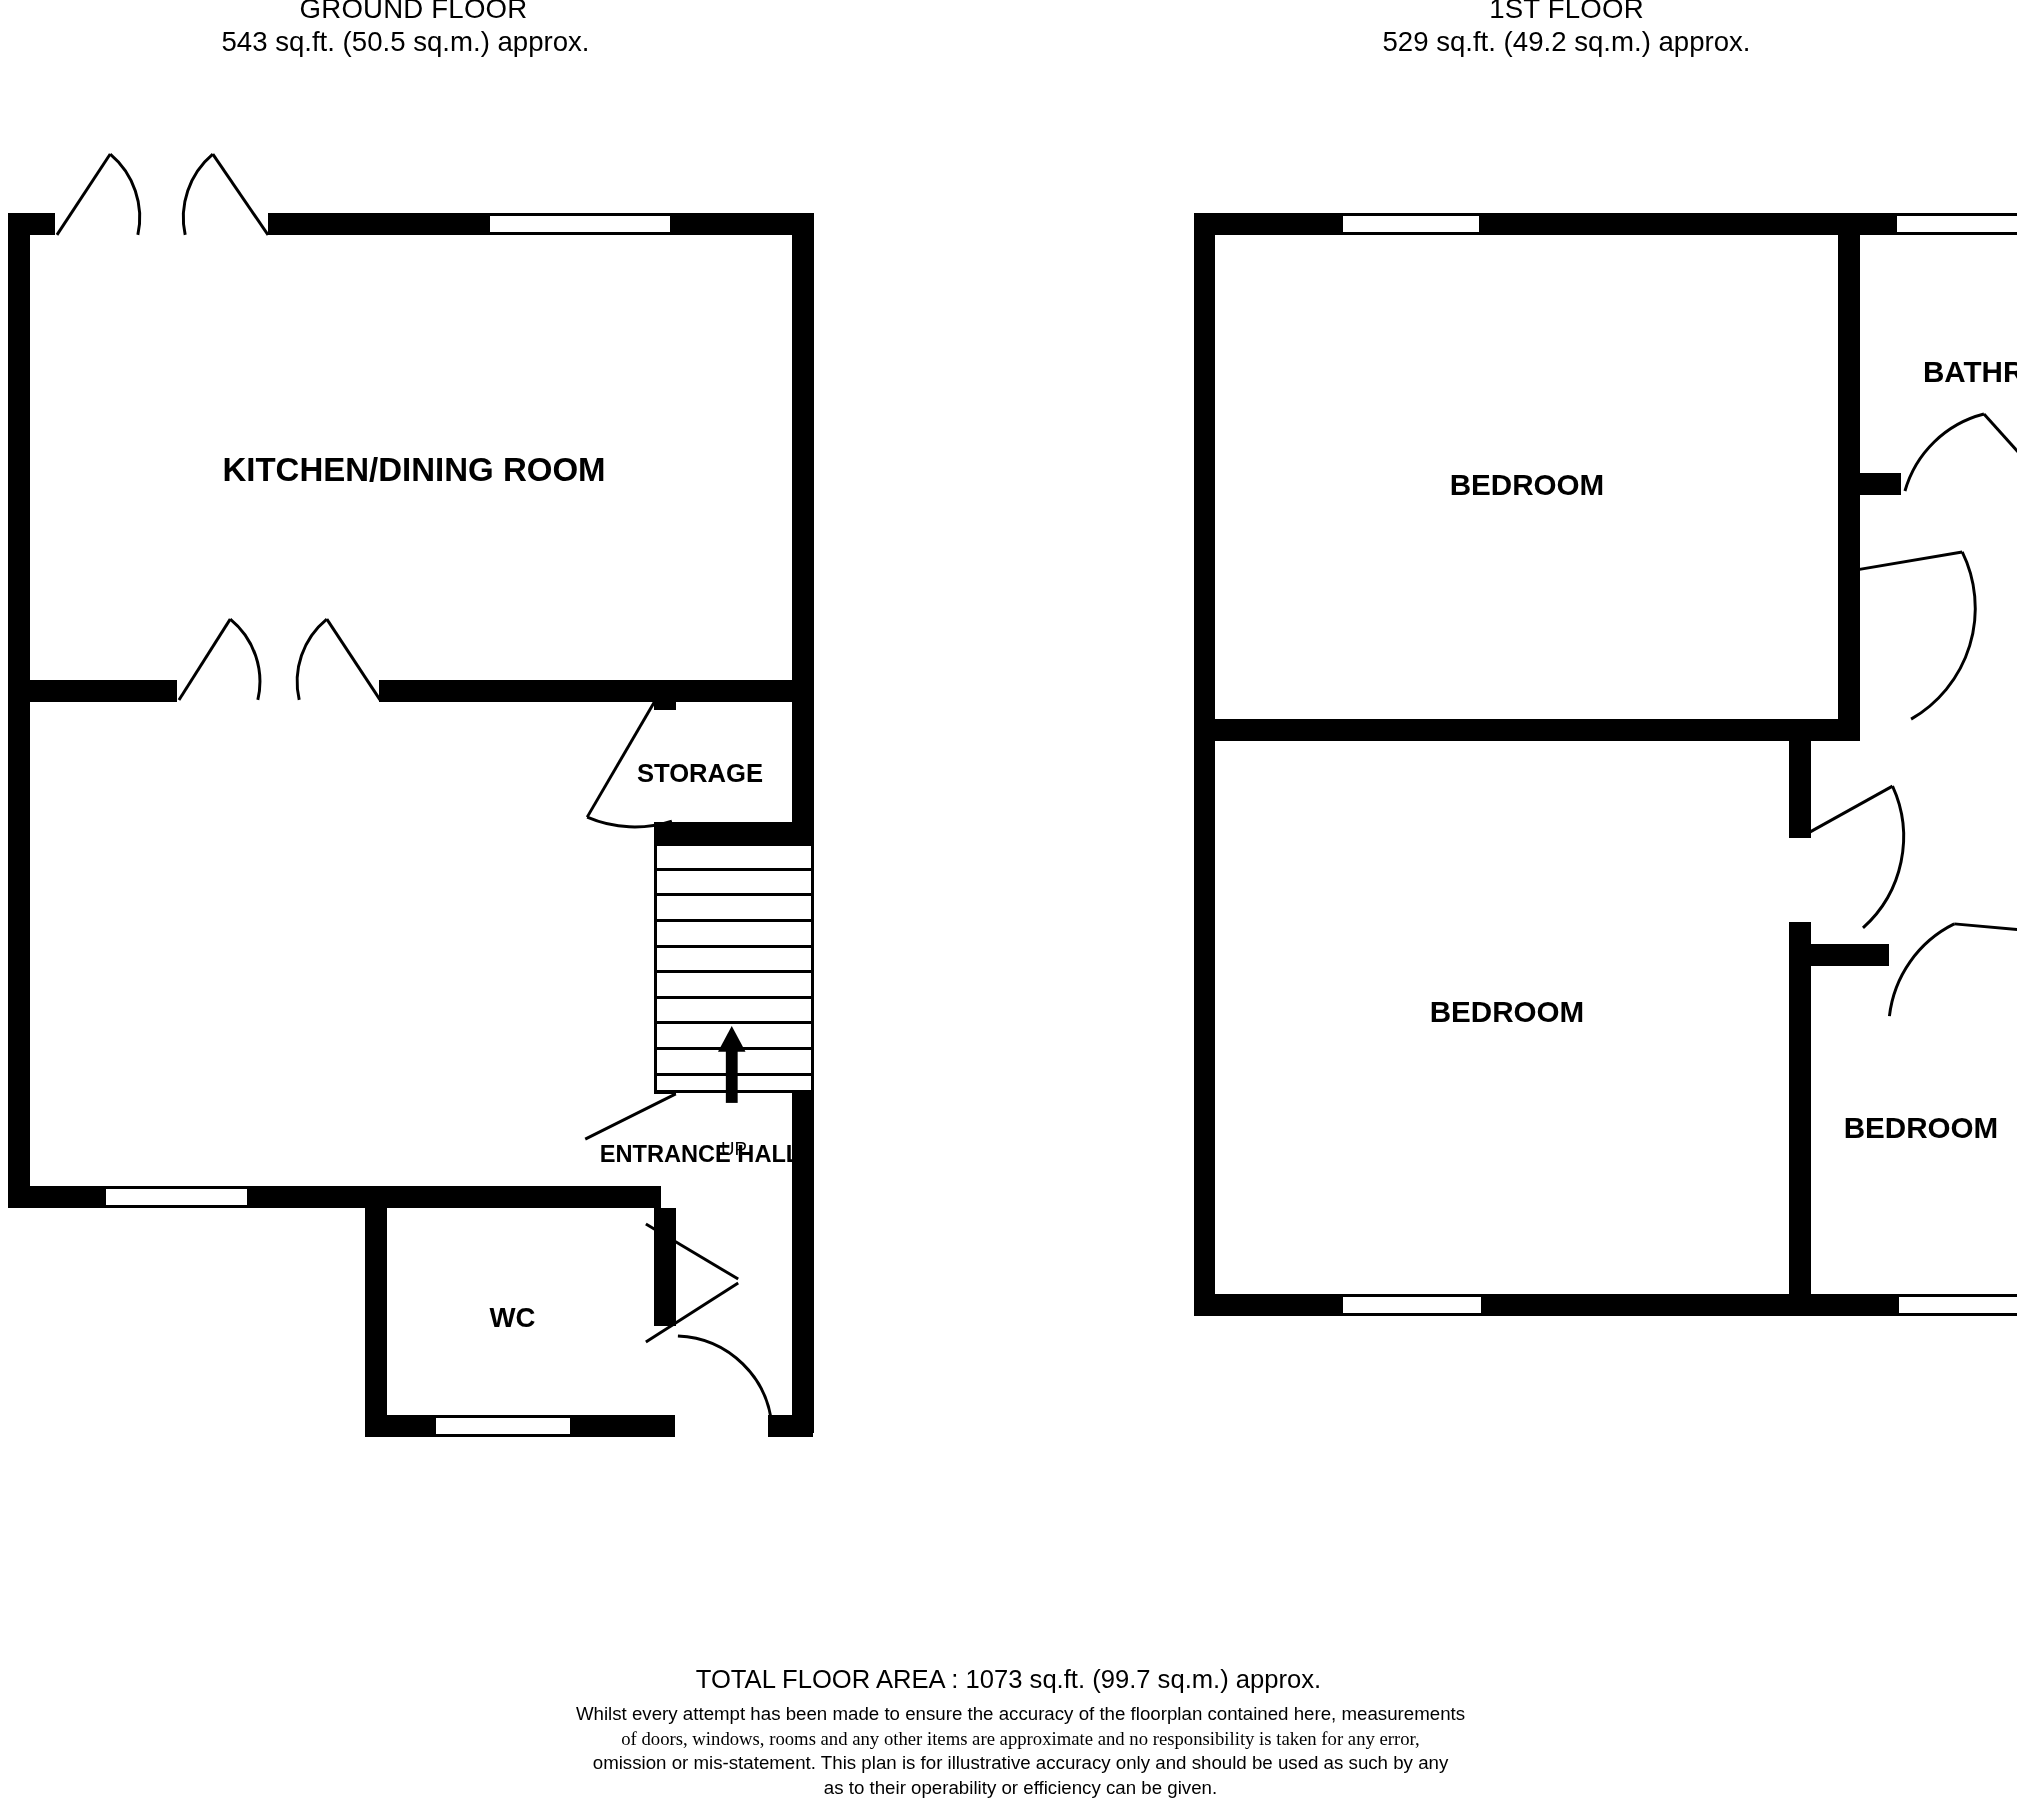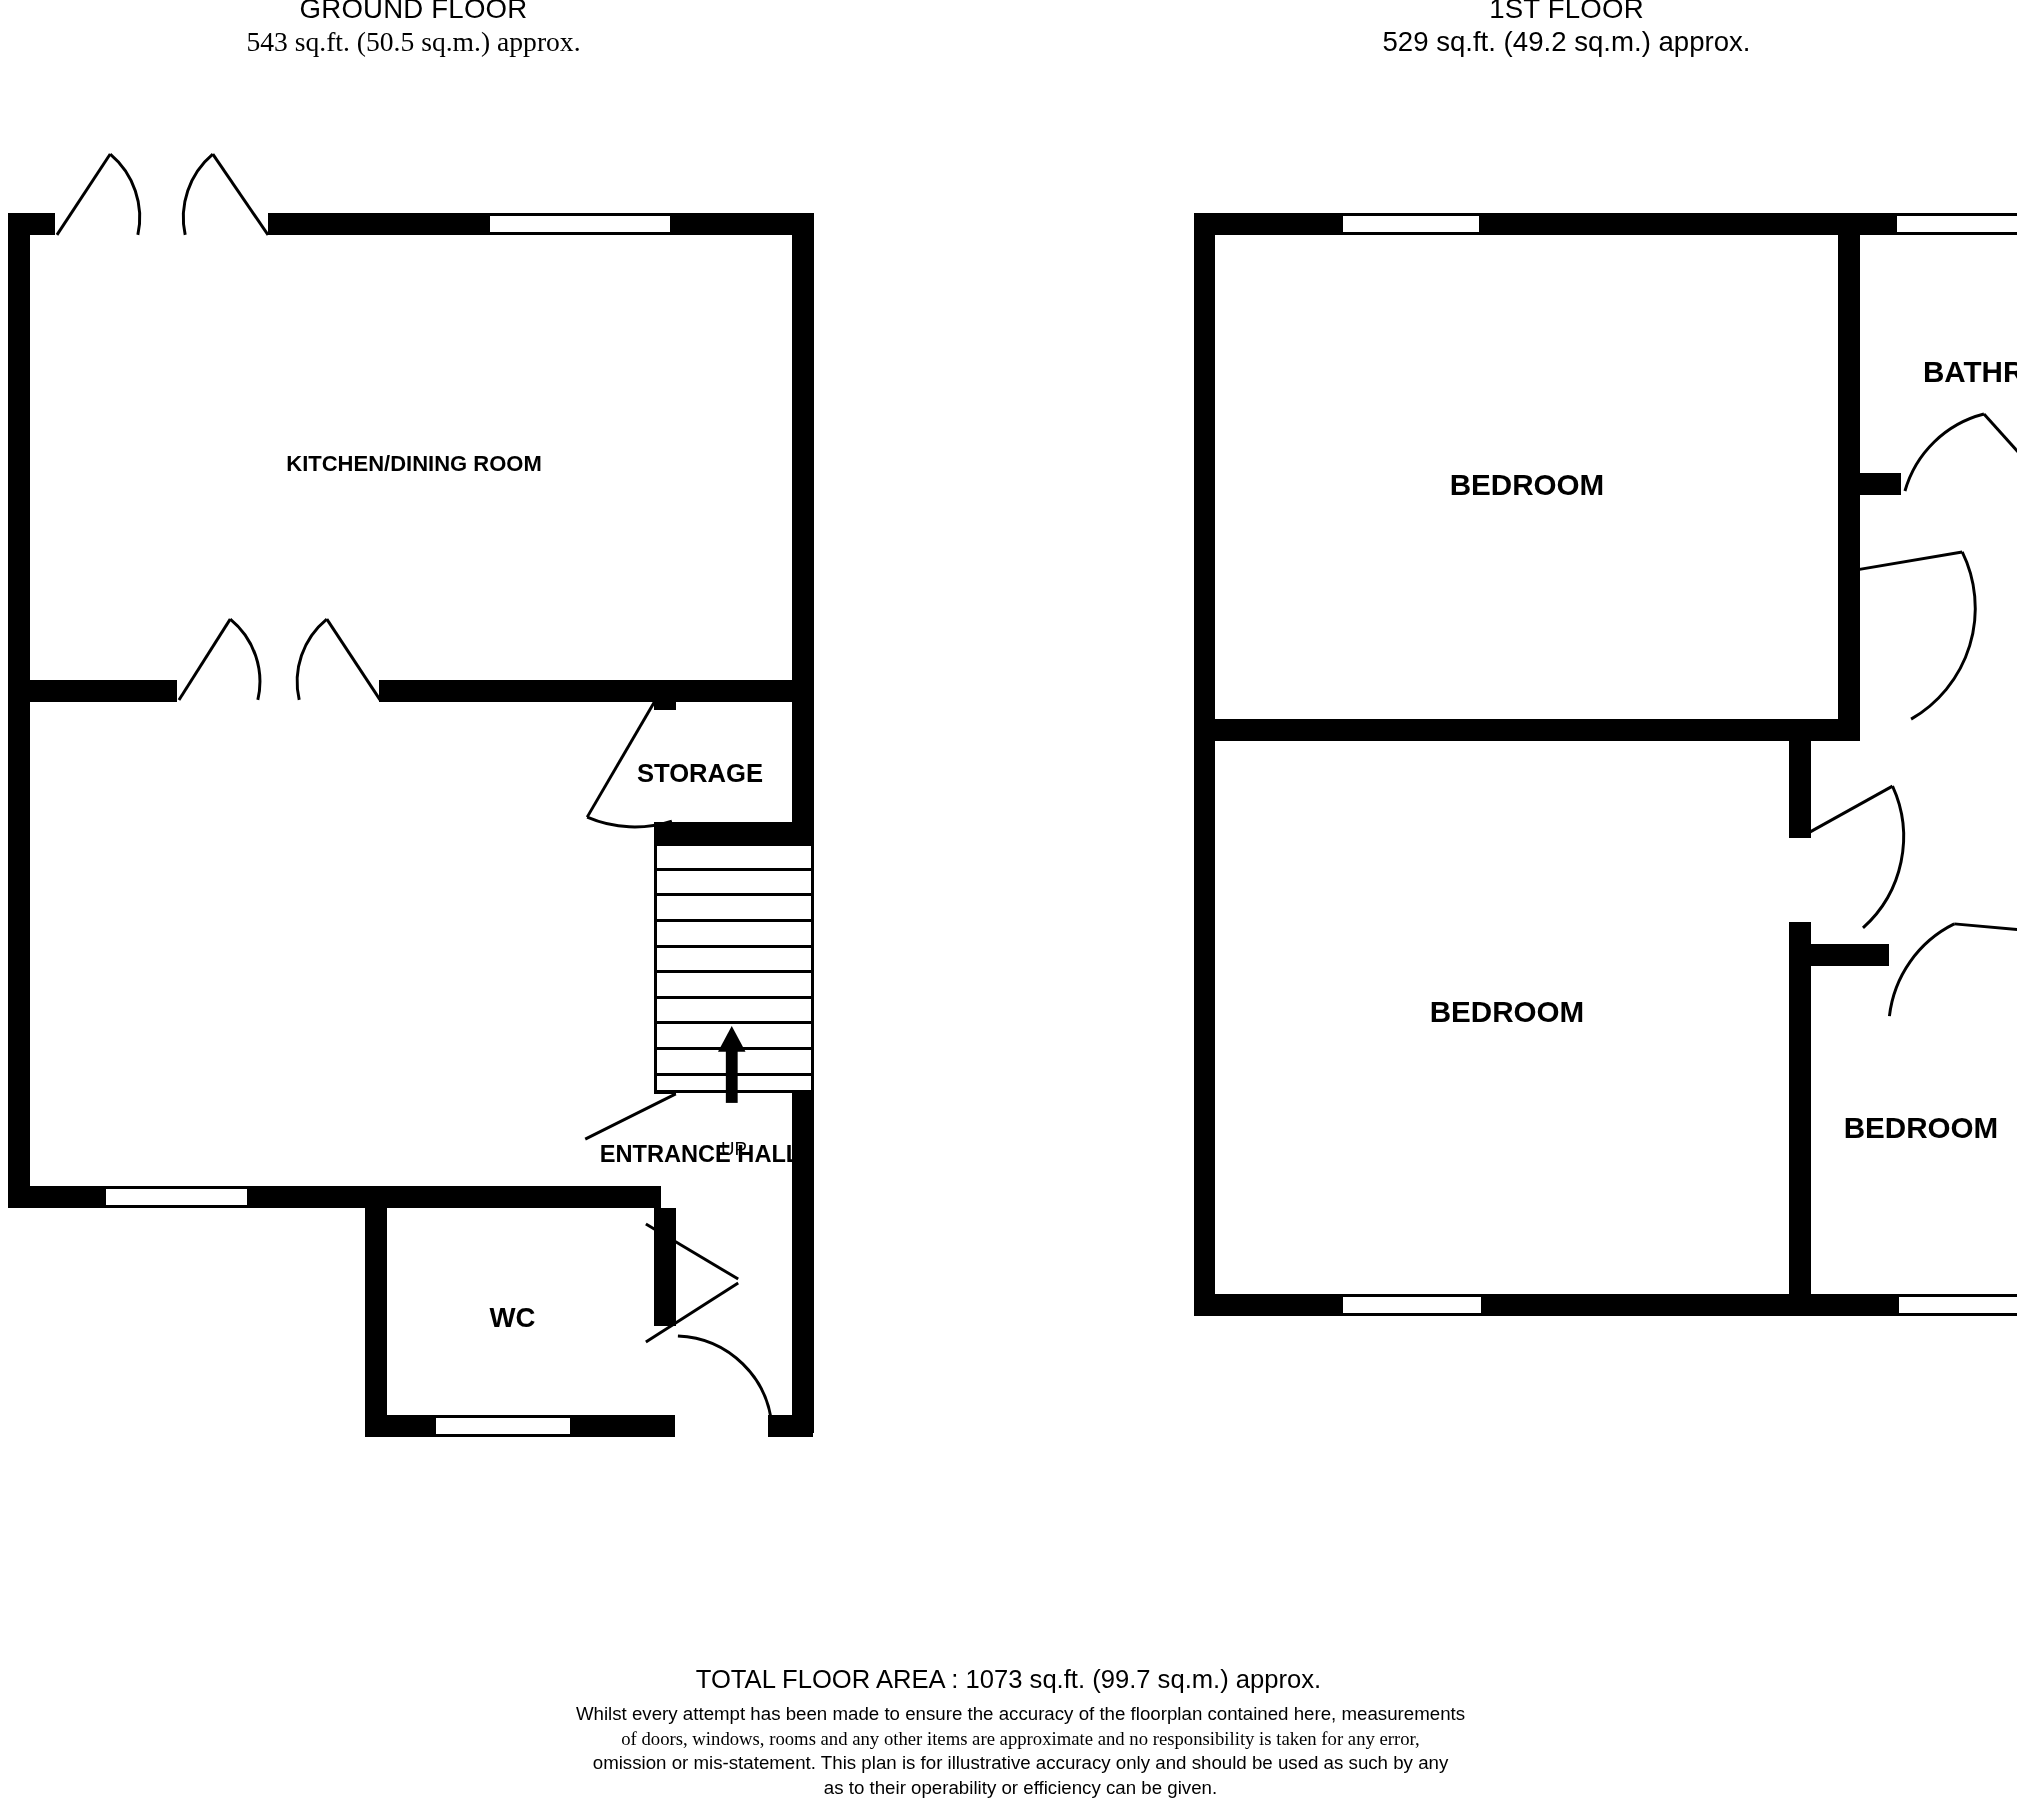--- a/index.html
+++ b/index.html
@@ -94,21 +94,21 @@
     line-height: 24.6px;
     padding-left: 24px;
   }
 </style>
 </head>
 <body>
 
 <div id="page">
 
   <div class="floor-title" style="left:118px; top:-7.9px; width:591px;">GROUND FLOOR</div>
-  <div class="floor-area" style="left:118px; top:24.6px; width:591px;font-family:Liberation Serif, serif;">543 sq.ft. (50.5 sq.m.) approx.</div>
+  <div class="floor-area" style="left:110px; top:24.6px; width:591px;">543 sq.ft. (50.5 sq.m.) approx.</div>
 
   <div class="floor-title" style="left:1271px; top:-7.9px; width:591px;">1ST FLOOR</div>
   <div class="floor-area" style="left:1271px; top:24.6px; width:591px;">529 sq.ft. (49.2 sq.m.) approx.</div>
 
   <div style="position:absolute; left:0px; top:0px; width:847px; height:1458px;">
 
     <div class="wall" style="left:7.9px; top:213px; width:47px; height:21.7px;"></div>
 
     <div class="wall" style="left:268px; top:213px; width:222px; height:21.7px;"></div>
 
@@ -199,21 +199,21 @@
       <div class="tread" style="top:201px;"></div>
       <div class="tread" style="top:227px;"></div>
     </div>
     <div class="arrow-up" style="left:716px; top:1024px; width:31.5px; height:81px;">
       <svg width="31.5" height="81" viewBox="0 0 32 82">
         <rect x="10" y="22" width="12" height="58" fill="#000"></rect>
         <polygon points="16,2 30,28 2,28" fill="#000"></polygon>
       </svg>
     </div>
 
-    <div class="room-label" style="left:99px; top:451px; width:630px; font-size:22px;">KITCHEN/DINING ROOM</div>
+    <div class="room-label" style="left:99px; top:451px; width:630px; font-size:33px;">KITCHEN/DINING ROOM</div>
     <div class="room-label" style="left:552px; top:759px; width:296px; font-size:25.6px;">STORAGE</div>
     <div class="room-label" style="left:414px; top:1302px; width:197px; font-size:27.6px;">WC</div>
     <div class="room-label" style="left:552px; top:1141px; width:296px; font-size:23.6px;">ENTRANCE HALL</div>
     <div class="small-label" style="left:675px; top:1114px; width:118px;margin-top:24px;">UP</div>
   </div>
 
   <div style="position:absolute; left:1162px; top:0px; width:855px; height:1379px;">
 
     <div class="wall" style="left:31.5px; top:213px; width:150px; height:21.7px;"></div>
     <div class="window" style="left:181px; top:213px; width:136px; height:21.7px;"></div>

